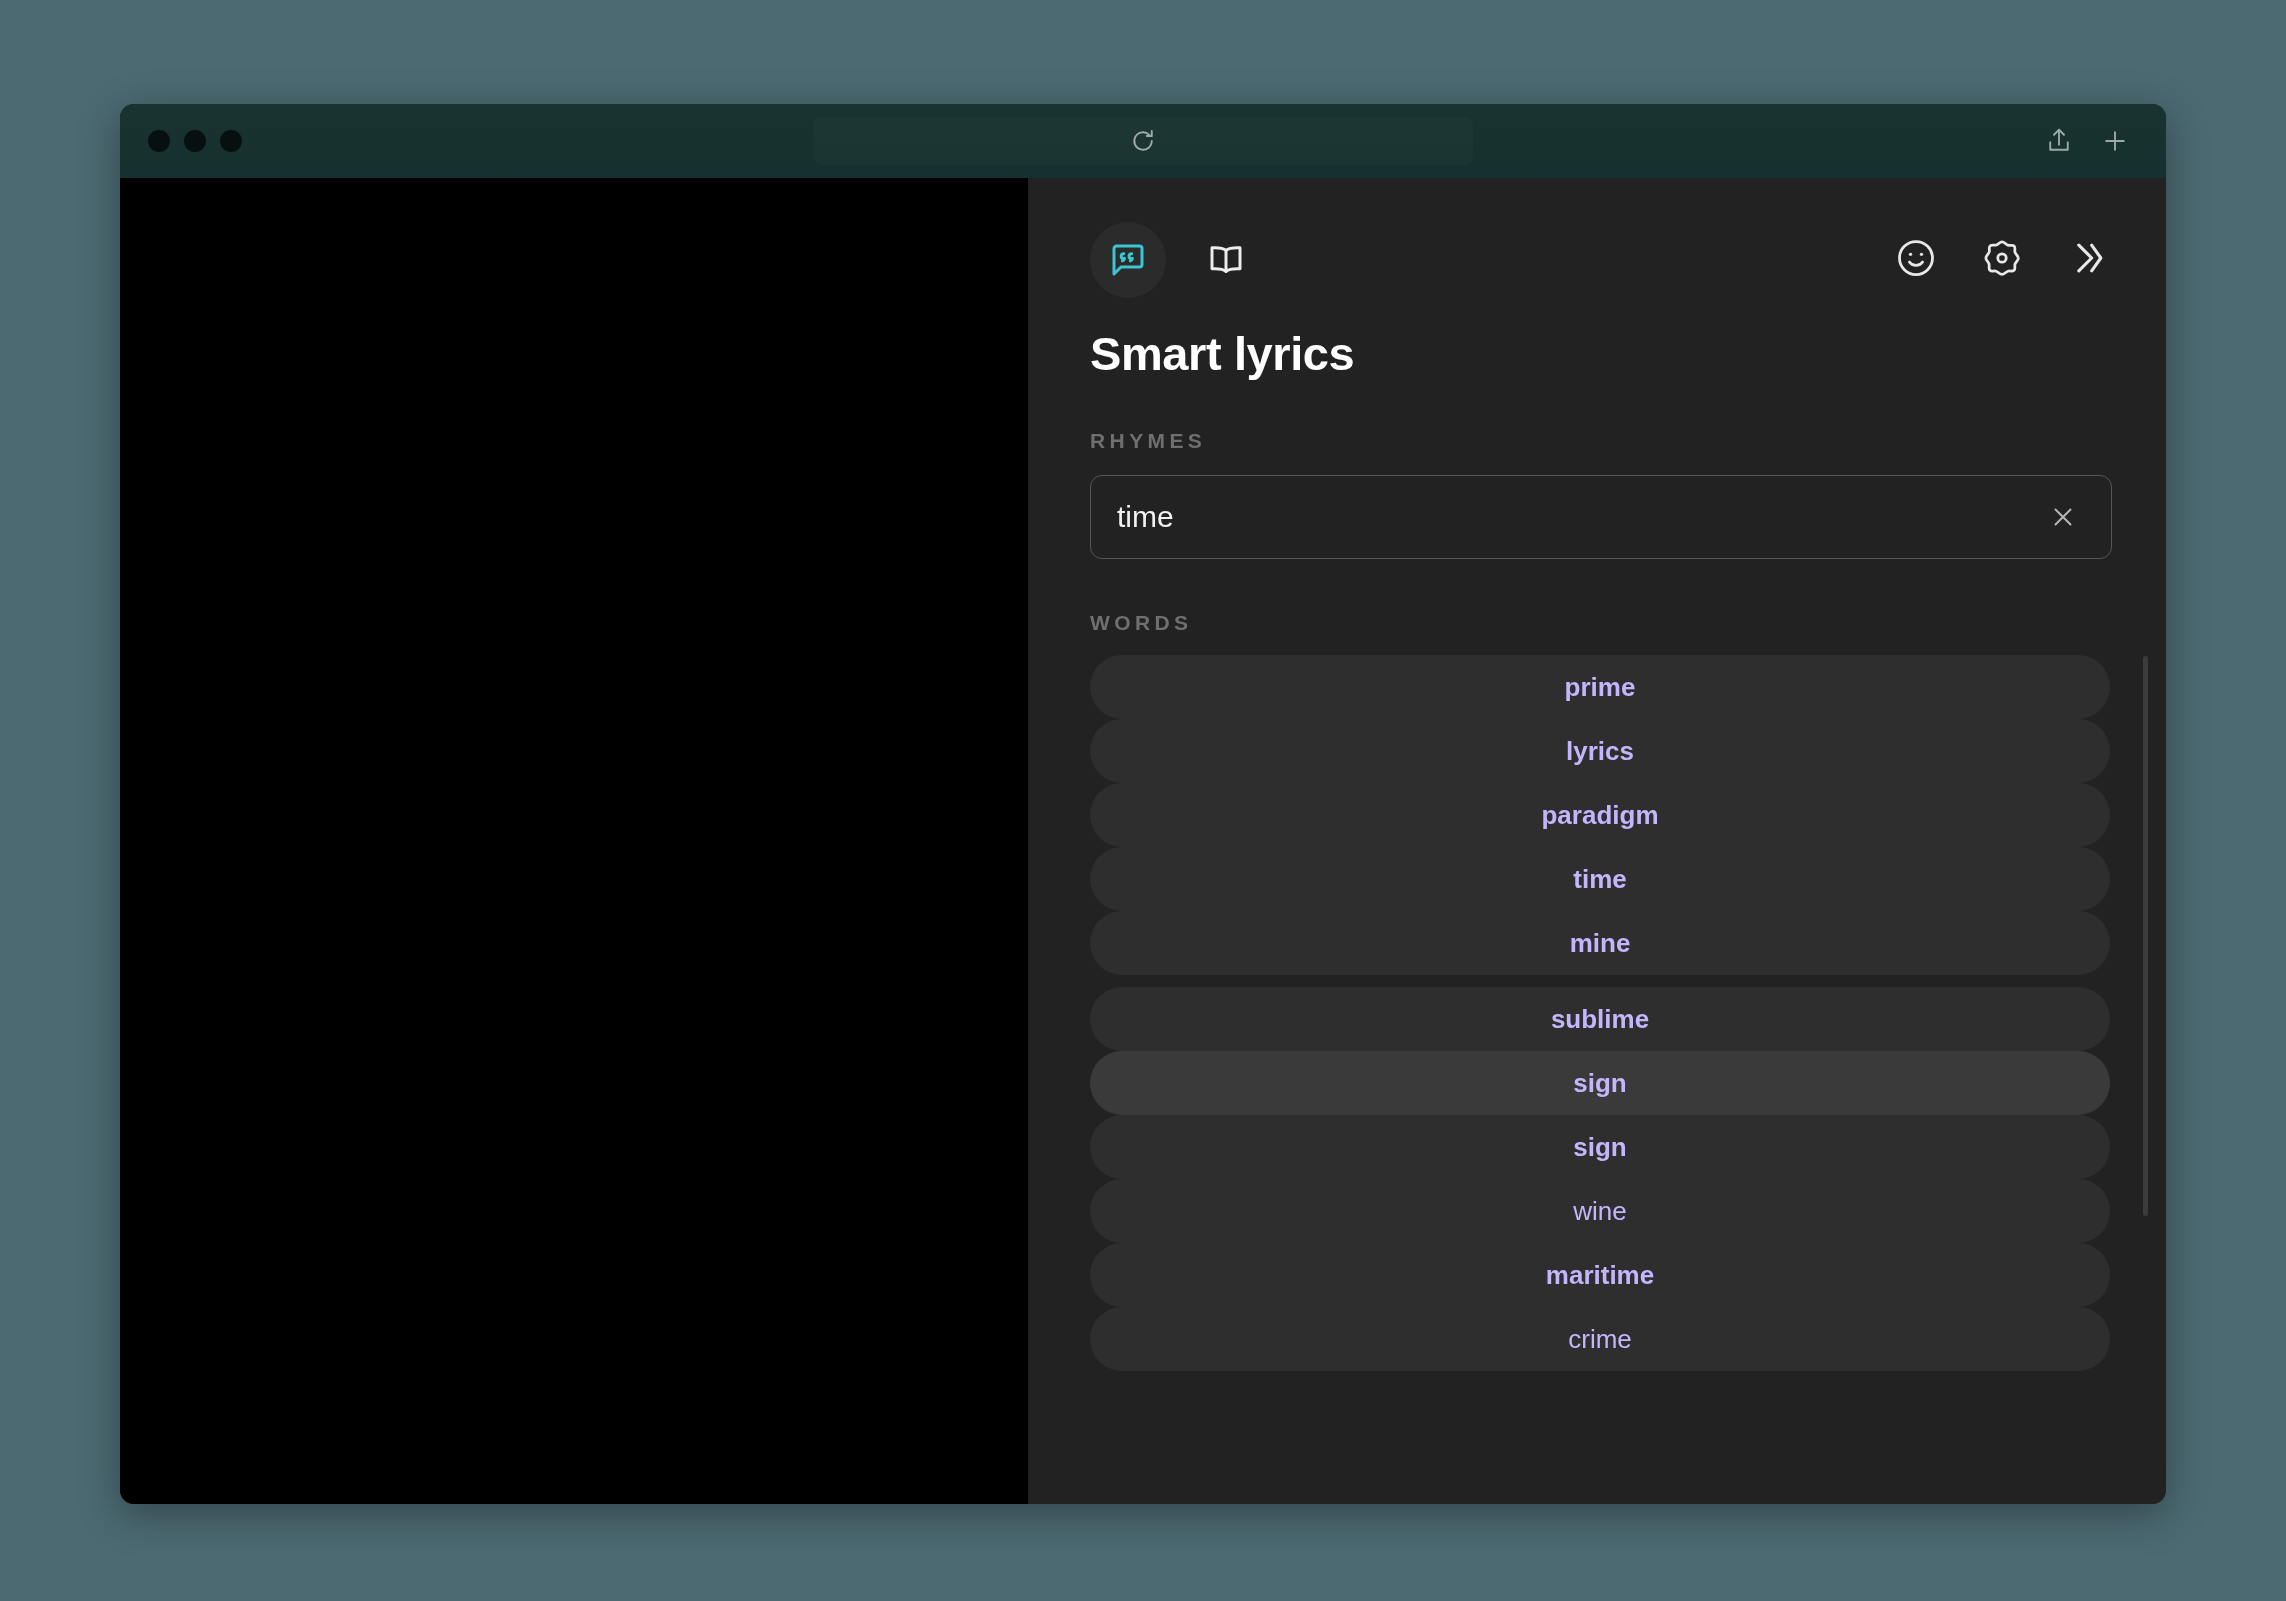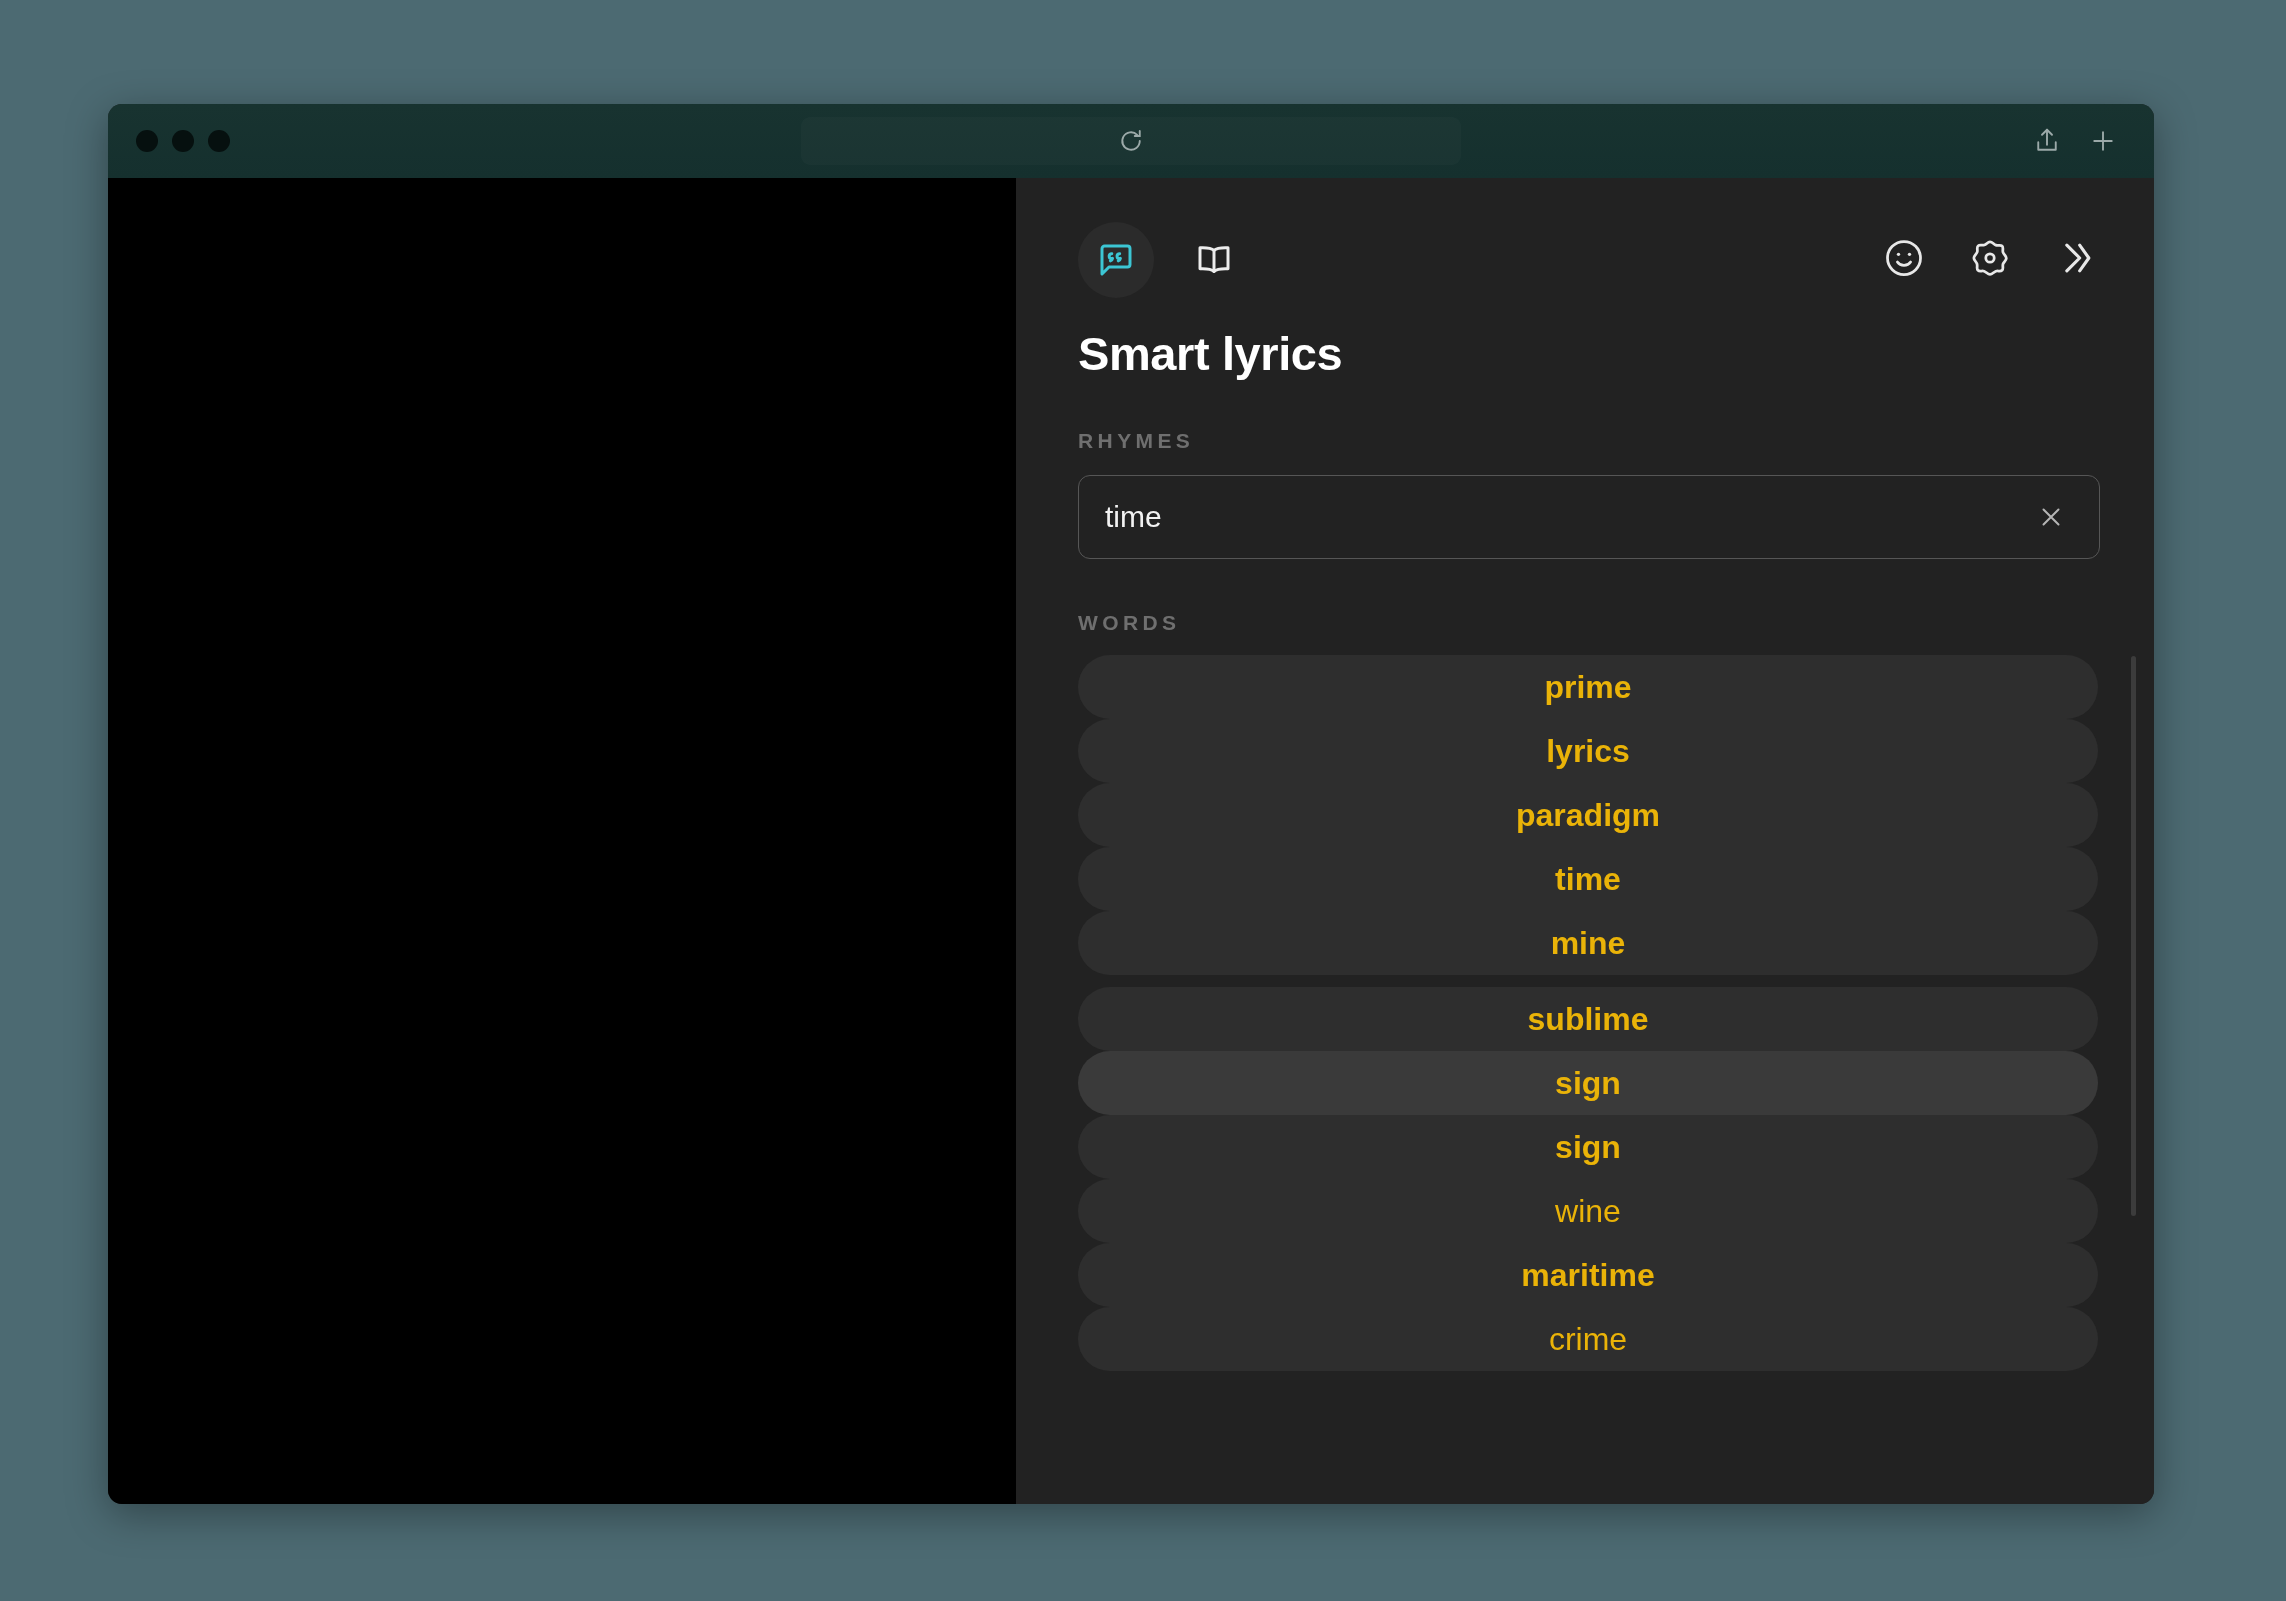--- a/index.html
+++ b/index.html
@@ -12,21 +12,21 @@
 
   body {
     background: #4c6a72;
     font-family: "Liberation Sans", sans-serif;
     -webkit-font-smoothing: antialiased;
   }
 
   
   #browser-window {
     position: absolute;
-    left: 108px;
+    left: 120px;
     top: 104px;
     width: 2046px;
     height: 1400px;
     border-radius: 14px;
     overflow: hidden;
     background: #222222;
     box-shadow: 0 10px 40px rgba(0,0,0,0.35);
     display: flex;
     flex-direction: column;
   }
@@ -178,22 +178,22 @@
     display: flex;
     gap: 14px;
     margin-bottom: 12px;
   }
 
   .word-chip {
     height: 64px;
     padding: 0 26px;
     border-radius: 32px;
     background: #2e2e2e;
-    color: #eab308;
-    font-size: 32px;
+    color: #c4b5fd;
+    font-size: 26px;
     font-weight: bold;
     display: flex;
     align-items: center;
     justify-content: center;
     white-space: nowrap;
   }
   .word-chip.light { font-weight: 400; }
   .word-chip.hovered { background: #3a3a3a; }
   .line-row { display: block; }
 

